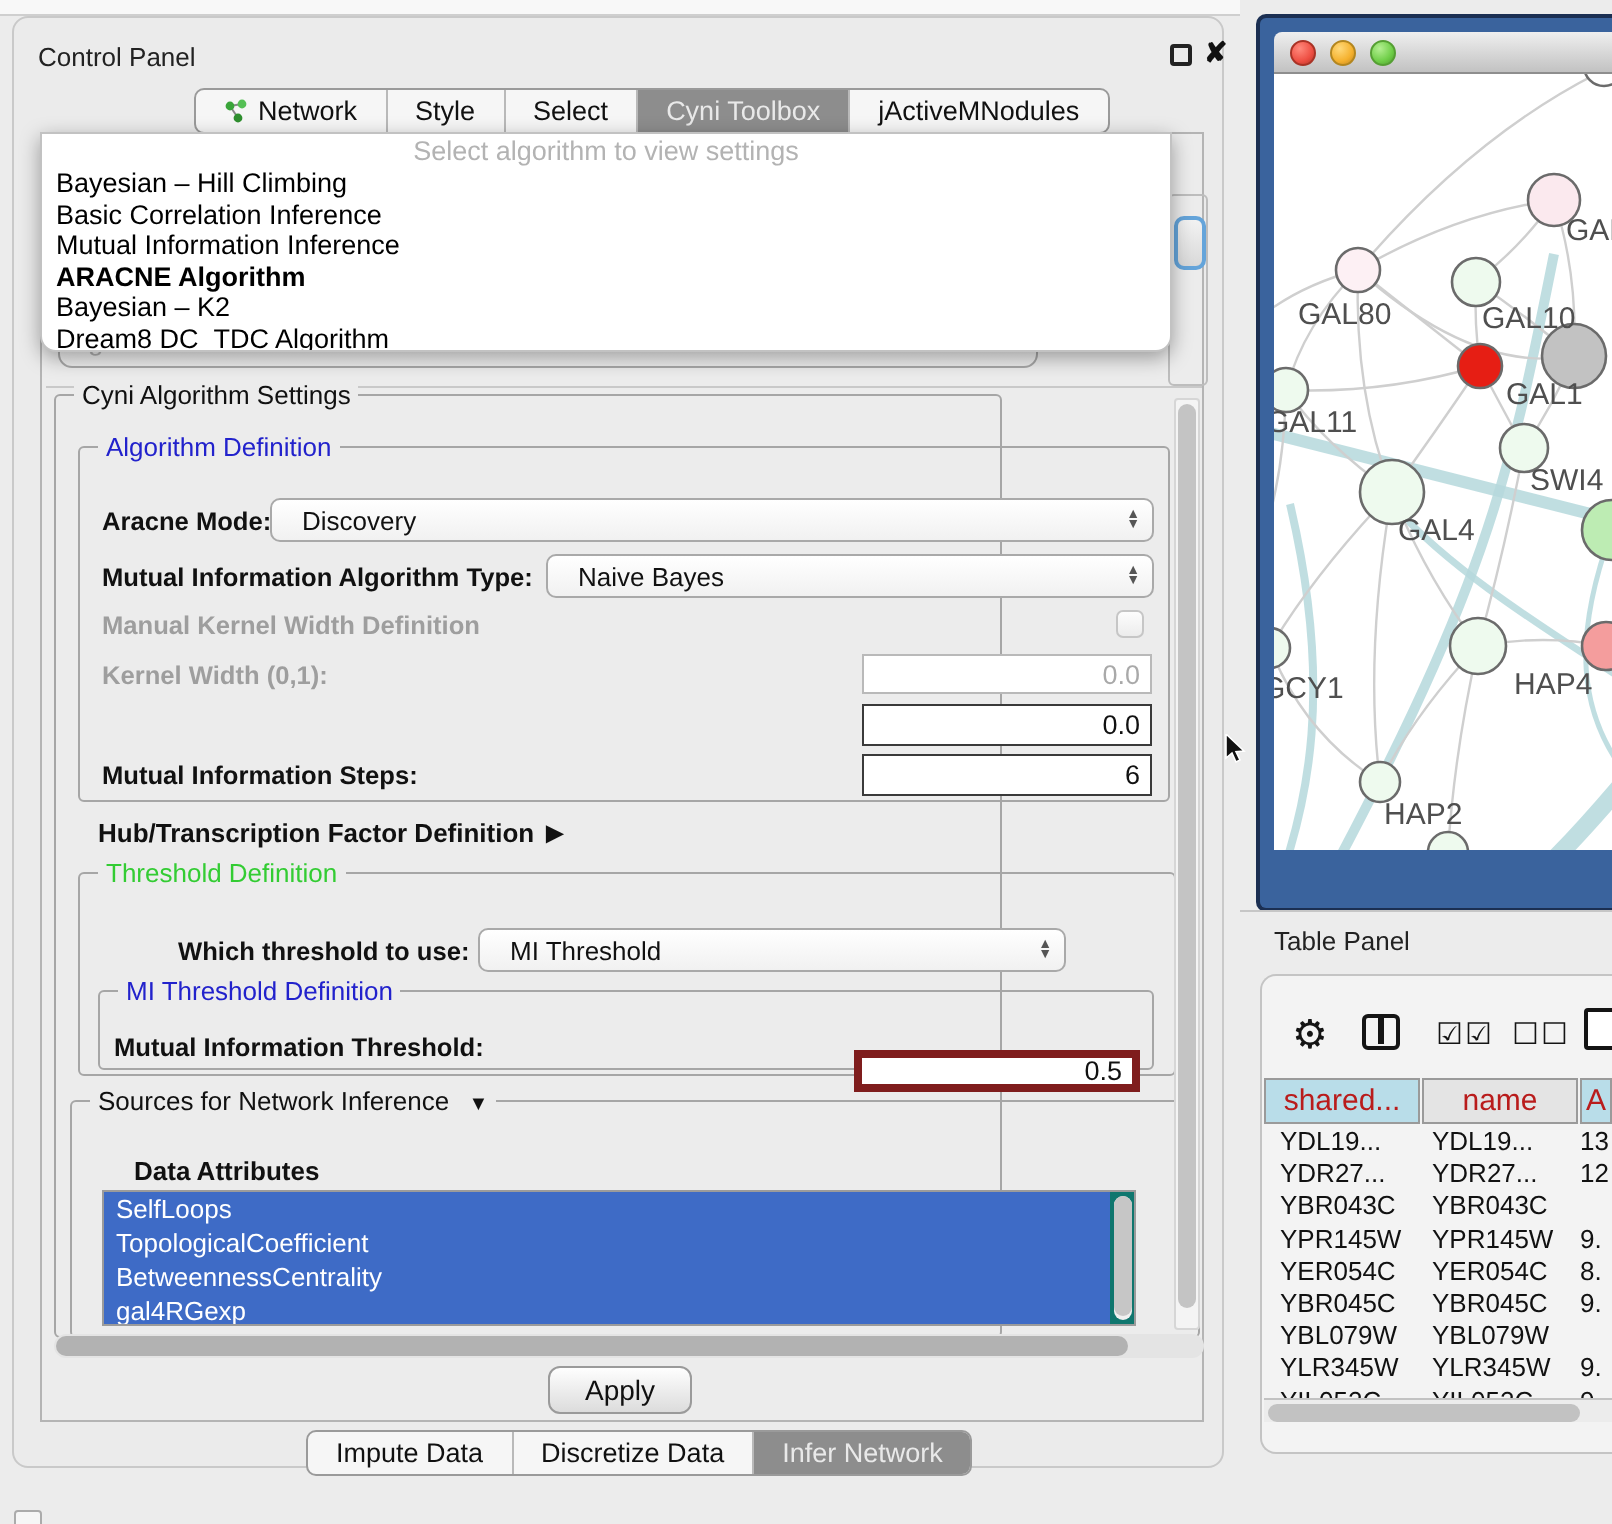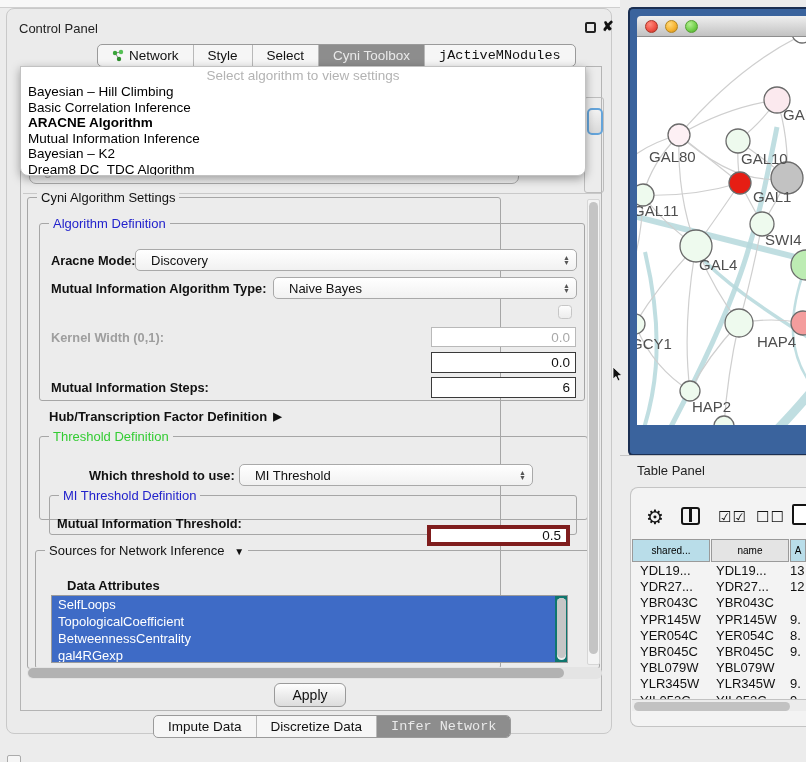--- a/index.html
+++ b/index.html
@@ -10,21 +10,21 @@
   
   #top-strip { left:0; top:0; width:620px; height:8px; background:#f8f8f8; border-bottom:1px solid #cfcfcf; }
   #control-panel { left:6px; top:8px; width:606px; height:726px; background:#ebebeb; border:1px solid #c9c9c9; border-radius:8px; }
   #cp-title { left:12px; top:12px; font-size:13px; color:#222; }
   #cp-float { left:578px; top:13px; width:11px; height:11px; border:2px solid #222; border-radius:2px; }
   #cp-close { left:595px; top:9px; font-size:14px; font-weight:bold; color:#111; }
 
   
   .tabbar { display:flex; border:1px solid #9a9a9a; border-radius:5px; background:#f6f6f6; overflow:hidden; height:23px; }
   .tabbar .tab { display:flex; align-items:center; justify-content:center; padding:0 14px; font-size:13.5px; color:#111; border-right:1px solid #b9b9b9; white-space:nowrap; }
-  .tabbar .tab:last-child { border-right:none;font-family:Liberation Mono, monospace; }
+  .tabbar .tab:last-child { border-right:none; }
   .tabbar .tab.sel { background:#8d8d8d; color:#e9e9e9; }
   #top-tabs { left:90px; top:35px; }
   #bottom-tabs { left:146px; top:706px; }
 
   
   #tab-panel { left:13px; top:57px; width:582px; height:645px; border:1px solid #b4b4b4; background:#ececec; }
 
   
   #hidden-group-frag { left:577px; top:88px; width:20px; height:96px; border:1px solid #bdbdbd; border-radius:3px; }
   #hidden-combo-btn { left:580px; top:99px; width:16px; height:27px; border:2px solid #64a4da; border-radius:5px; background:linear-gradient(#f2f2f2,#d9d9d9); }
@@ -78,21 +78,21 @@
   #net-canvas { position:absolute; left:7px; top:28px; right:0; height:388px; background:#fff; overflow:hidden; }
 
   
   #tp-divider { left:620px; top:455px; width:186px; height:1px; background:#c6c6c6; }
   #tp-title { left:637px; top:463px; font-size:13px; color:#222; }
   #table-panel { left:630px; top:487px; width:180px; height:240px; background:#f3f3f3; border:1px solid #c4c4c4; border-right:none; border-radius:8px 0 0 8px; }
   .ticon { position:absolute; color:#141414; }
   #icon-columns { left:681px; top:507px; width:19px; height:18px; border:2.5px solid #141414; border-radius:3px; }
   #icon-columns:after { content:""; position:absolute; left:6px; top:0; width:2.5px; height:13px; background:#141414; }
   #icon-page { left:792px; top:504px; width:16px; height:21px; border:2.5px solid #141414; border-radius:2px; background:#fff; }
-  .hcell { position:absolute; top:539px; height:23px; border:1px solid #9a9a9a; font-size:10px; color:#000000; display:flex; align-items:center; justify-content:center;text-align:right; }
+  .hcell { position:absolute; top:539px; height:23px; border:1px solid #9a9a9a; font-size:15px; color:#b91c1c; display:flex; align-items:center; justify-content:center;text-align:right; }
   .trow { position:absolute; height:16.2px; font-size:13px; color:#111; }
   .trow span { position:absolute; white-space:nowrap; }
   #tbl-hscroll { left:632px; top:699px; width:174px; height:12px; background:#ececec; border-top:1px solid #c2c2c2; }
   #tbl-hscroll .th { position:absolute; left:2px; top:1.5px; width:156px; height:9px; background:#c2c2c2; border-radius:5px; }
 
   #cursor { left:612px; top:367px; }
   #bl-chip { left:7px; top:755px; width:14px; height:10px; border:1px solid #ababab; border-radius:2px; background:#f6f6f6; }
 
   .neticon { display:inline-block; margin-right:5px; }
 </style>
@@ -135,22 +135,22 @@
 
   <div class="abs" id="hidden-group-frag"></div>
   <div class="abs" id="hidden-combo-btn"></div>
   <div class="abs" id="hidden-combo">galFiltered.sif default node</div>
   <div class="abs" id="hidden-sep"></div>
 
   <div class="abs" id="algo-popup">
     <div class="hint">Select algorithm to view settings</div>
   <div class="item">Bayesian – Hill Climbing</div>
       <div class="item">Basic Correlation Inference</div>
+      <div class="item">Mutual Information Inference</div>
       <div class="item bold">ARACNE Algorithm</div>
-      <div class="item">Mutual Information Inference</div>
       <div class="item">Bayesian – K2</div>
       <div class="item">Dream8 DC_TDC Algorithm</div>
     </div>
 
   <div class="group" id="settings-group" style="left:20px; top:188px; width:474px; height:472px;">
     <div class="legend">Cyni Algorithm Settings</div>
   </div>
 
   <div class="group" style="left:32px; top:214px; width:546px; height:178px;">
     <div class="legend blue">Algorithm Definition</div>
@@ -158,33 +158,34 @@
   <div class="lbl" style="left:44px; top:240px; height:22px;">Aracne Mode:</div>
   <div class="combo" style="left:128px; top:240px; width:442px; height:22px;">
     <span>Discovery</span>
     <span class="arrows">▲<br>▼</span>
   </div>
   <div class="lbl" style="left:44px; top:268px; height:22px;">Mutual Information Algorithm Type:</div>
   <div class="combo" style="left:266px; top:268px; width:304px; height:22px;">
     <span>Naive Bayes</span>
     <span class="arrows">▲<br>▼</span>
   </div>
+  <div class="lbl dis" style="left:44px; top:296px; height:15px;">Manual Kernel Width Definition</div>
   <div class="abs" id="manual-kernel-cb"></div>
   <div class="lbl dis" style="left:44px; top:318px; height:20px;">Kernel Width (0,1):</div>
   <div class="field lite" style="left:424px; top:318px; width:145px; height:20px;">0.0</div>
   <div class="field dark" style="left:424px; top:343px; width:145px; height:21px;">0.0</div>
   <div class="lbl" style="left:44px; top:368px; height:21px;">Mutual Information Steps:</div>
   <div class="field dark" style="left:424px; top:368px; width:145px; height:21px;">6</div>
 
   <div class="lbl" style="left:42px; top:399px; height:16px; font-size:13px;">
     <span>Hub/Transcription Factor Definition</span>
     <span class="tri">▶</span>
   </div>
 
-  <div class="group" style="left:32px; top:427px; width:549px; height:84px;">
+  <div class="group" style="left:32px; top:427px; width:549px; height:102px;">
     <div class="legend green">Threshold Definition</div>
   </div>
   <div class="lbl" style="left:82px; top:455px; height:22px;">Which threshold to use:</div>
   <div class="combo" style="left:232px; top:455px; width:294px; height:22px;">
     <span>MI Threshold</span>
     <span class="arrows">▲<br>▼</span>
   </div>
   <div class="group" style="left:42px; top:486px; width:528px; height:40px;">
     <div class="legend blue">MI Threshold Definition</div>
   </div>

